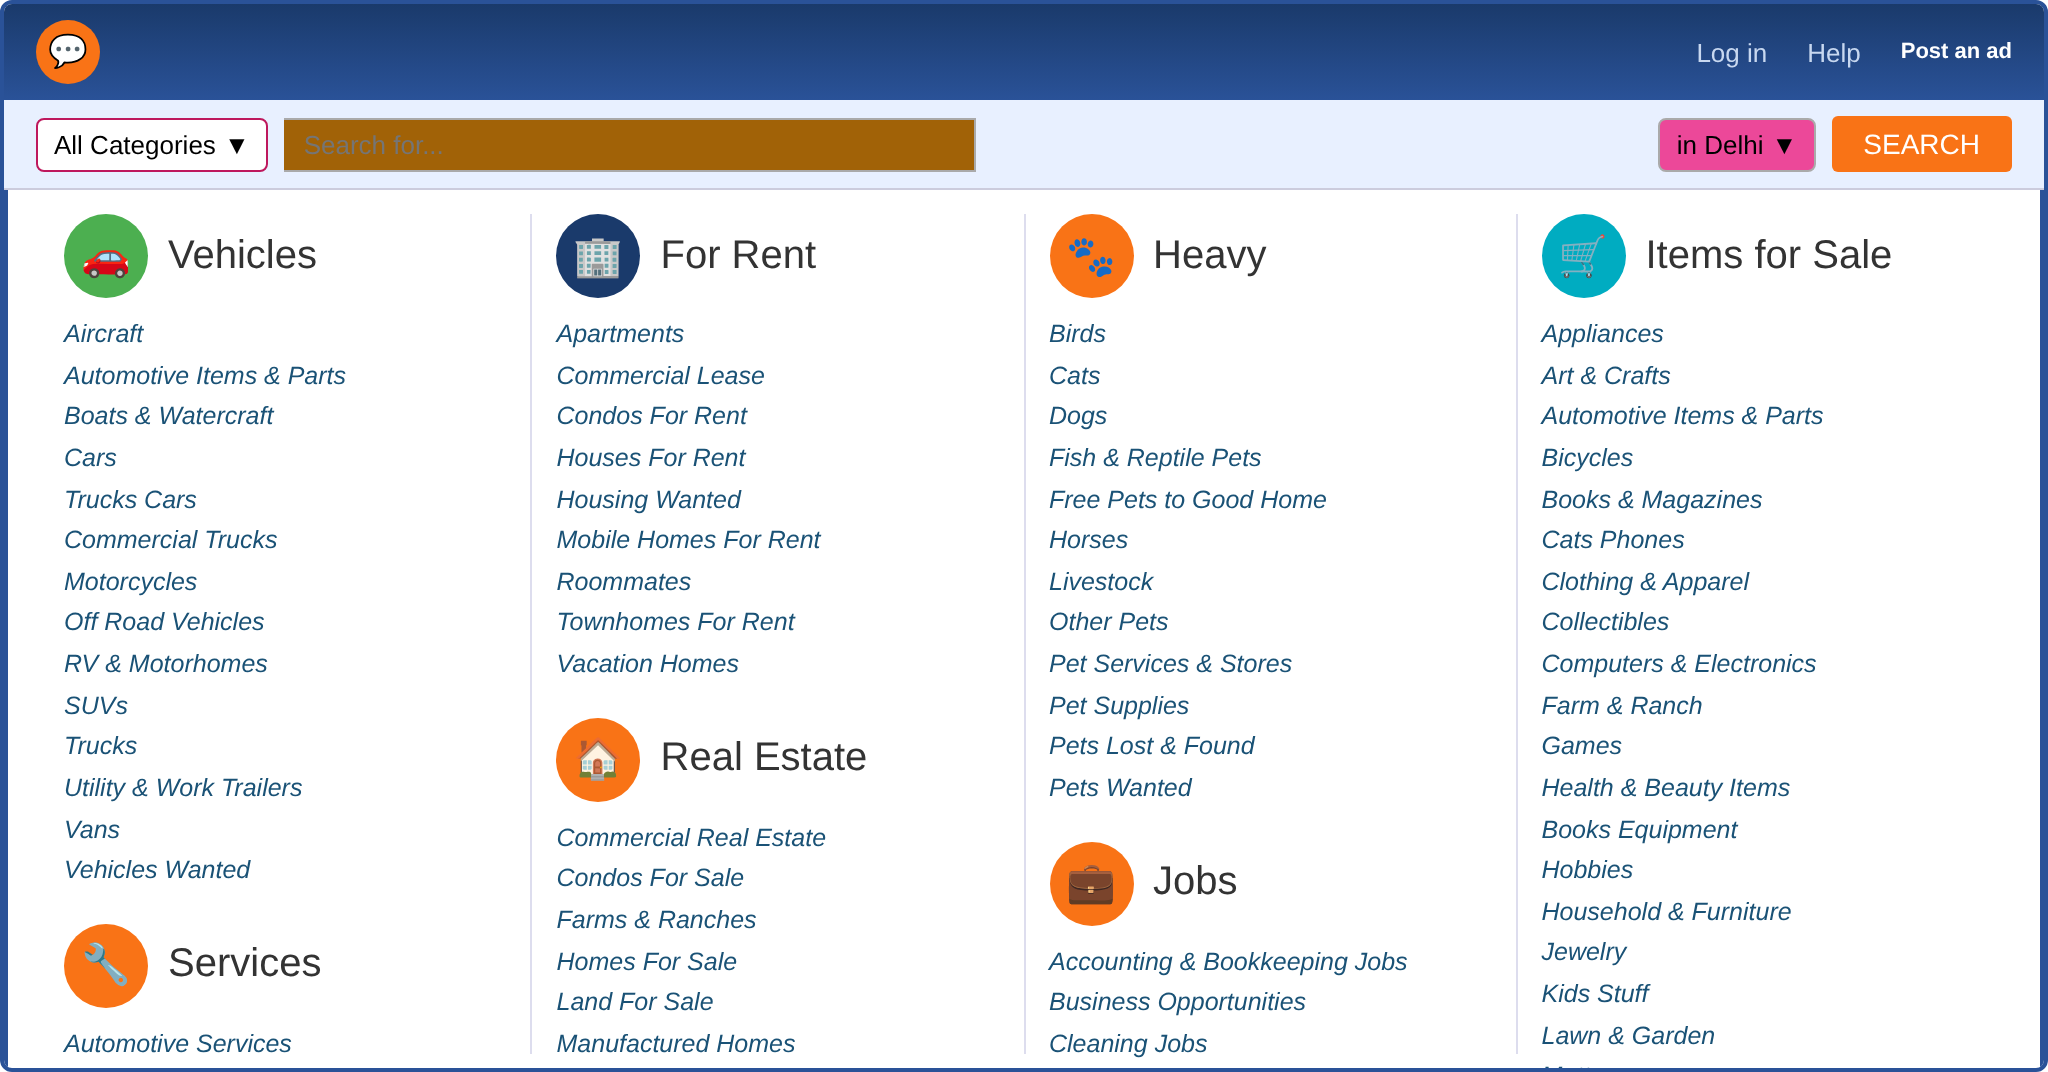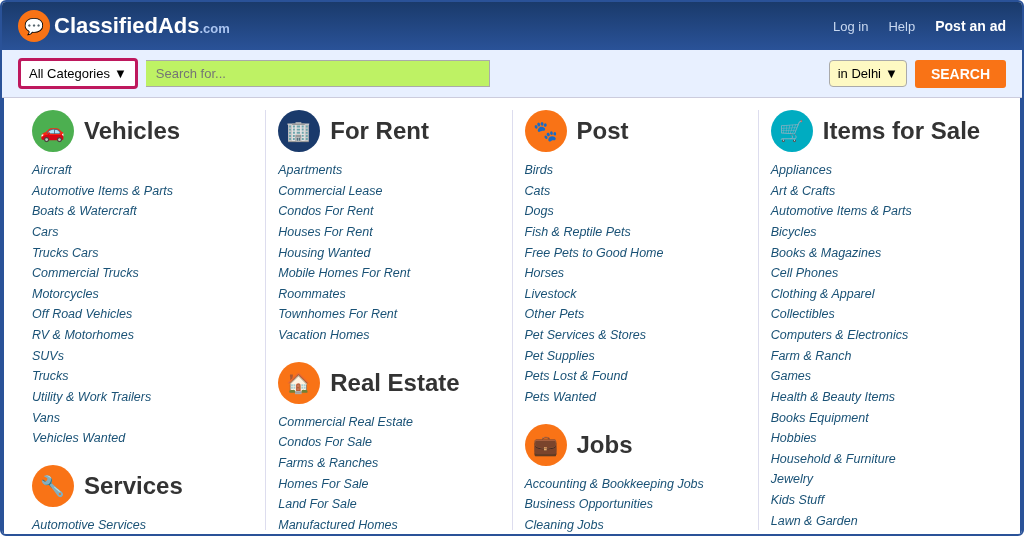--- a/index.html
+++ b/index.html
@@ -22,68 +22,68 @@
       background: #f97316;
       border-radius: 50%;
       width: 32px; height: 32px;
       display: flex; align-items: center; justify-content: center;
       color: white; font-size: 16px;
     }
     .logo-text { color: white; font-size: 22px; font-weight: bold; }
     .logo-com { color: #aac4f0; font-size: 13px; }
     .header-links { display: flex; gap: 20px; align-items: center; }
     .header-link { color: #c8d8f0; font-size: 13px; cursor: pointer; text-decoration: none; }
-    .post-link { color: white; font-size: 14px; font-weight: bold; cursor: pointer; text-align: right; }
+    .post-link { color: white; font-size: 11px; font-weight: bold; cursor: pointer; text-align: right; }
 
     
     .search-bar {
       background: #e8f0ff;
       border-bottom: 1px solid #ccd;
       padding: 8px 16px;
       display: flex;
       align-items: center;
       gap: 8px;
     }
     .category-select {
       background: white;
-      border: 3px solid #be185d;
+      border: 1px solid #be185d;
       border-radius: 4px;
       padding: 5px 8px;
       font-size: 13px;
       cursor: pointer;
       display: flex; gap: 4px;
       white-space: nowrap;
     }
     .search-input {
       flex: 1;
       border: 1px solid #aaa;
       border-left: none;
       padding: 5px 10px;
       font-size: 13px;
       outline: none;
-      background: #bef264;
+      background: #a16207;
     }
     .search-spacer { flex: 1; }
     .location-select {
-      background: #fef9c3;
+      background: #ec4899;
       border: 1px solid #aaa;
       border-radius: 4px;
       padding: 5px 8px;
       font-size: 13px;
       cursor: pointer;
       display: flex; align-items: center; gap: 4px;
       white-space: nowrap;
     }
     .search-btn {
       background: #f97316;
       color: white;
       border: none;
       padding: 6px 16px;
       font-size: 14px;
-      font-weight: bold;
+      font-weight: normal;
       cursor: pointer;
       border-radius: 3px;
     }
 
     
     .main {
       display: flex;
       padding: 12px 16px;
       gap: 0;
       height: calc(536px - 90px);
@@ -107,21 +107,21 @@
       margin-bottom: 8px;
     }
     .cat-icon {
       width: 42px; height: 42px;
       border-radius: 50%;
       display: flex; align-items: center; justify-content: center;
       font-size: 20px;
       flex-shrink: 0;
     }
 
-    .cat-title { font-size: 24px; color: #333; font-weight: bold; }
+    .cat-title { font-size: 20px; color: #333; font-weight: normal; }
     .cat-links { padding-left: 0; font-style: italic; }
     .cat-link {
       display: block;
       color: #1a5276;
       text-decoration: none;
       font-size: 12.5px;
       line-height: 1.65;
       cursor: pointer;
     }
 
@@ -134,23 +134,20 @@
     }
   </style>
 </head>
 <body>
 
 <div class="outer-border">
 
   <div class="header">
     <div class="logo">
       <div class="logo-icon">💬</div>
-      <span class="logo-text">
-        <span>ClassifiedAds</span><span class="logo-com">.com</span>
-      </span>
     </div>
     <div class="header-links">
       <a class="header-link">Log in</a>
       <a class="header-link">Help</a>
       <a class="post-link">Post an ad</a>
     </div>
   </div>
 
   <div class="search-bar">
     <div class="category-select">
@@ -232,21 +229,21 @@
             <a class="cat-link">Land For Sale</a>
             <a class="cat-link">Manufactured Homes</a>
             <a class="cat-link">Other Real Estate</a>
           </div>
         </div>
       </div>
       <div class="column">
         <div class="category-section">
           <div class="category-header">
             <div class="cat-icon" style="background: rgb(249, 115, 22);">🐾</div>
-            <span class="cat-title">Post</span>
+            <span class="cat-title">Heavy</span>
           </div>
           <div class="cat-links">
             <a class="cat-link">Birds</a>
             <a class="cat-link">Cats</a>
             <a class="cat-link">Dogs</a>
             <a class="cat-link">Fish &amp; Reptile Pets</a>
             <a class="cat-link">Free Pets to Good Home</a>
             <a class="cat-link">Horses</a>
             <a class="cat-link">Livestock</a>
             <a class="cat-link">Other Pets</a>
@@ -274,21 +271,21 @@
           <div class="category-header">
             <div class="cat-icon" style="background: rgb(0, 172, 193);">🛒</div>
             <span class="cat-title">Items for Sale</span>
           </div>
           <div class="cat-links">
             <a class="cat-link">Appliances</a>
             <a class="cat-link">Art &amp; Crafts</a>
             <a class="cat-link">Automotive Items &amp; Parts</a>
             <a class="cat-link">Bicycles</a>
             <a class="cat-link">Books &amp; Magazines</a>
-            <a class="cat-link">Cell Phones</a>
+            <a class="cat-link">Cats Phones</a>
             <a class="cat-link">Clothing &amp; Apparel</a>
             <a class="cat-link">Collectibles</a>
             <a class="cat-link">Computers &amp; Electronics</a>
             <a class="cat-link">Farm &amp; Ranch</a>
             <a class="cat-link">Games</a>
             <a class="cat-link">Health &amp; Beauty Items</a>
             <a class="cat-link">Books Equipment</a>
             <a class="cat-link">Hobbies</a>
             <a class="cat-link">Household &amp; Furniture</a>
             <a class="cat-link">Jewelry</a>

